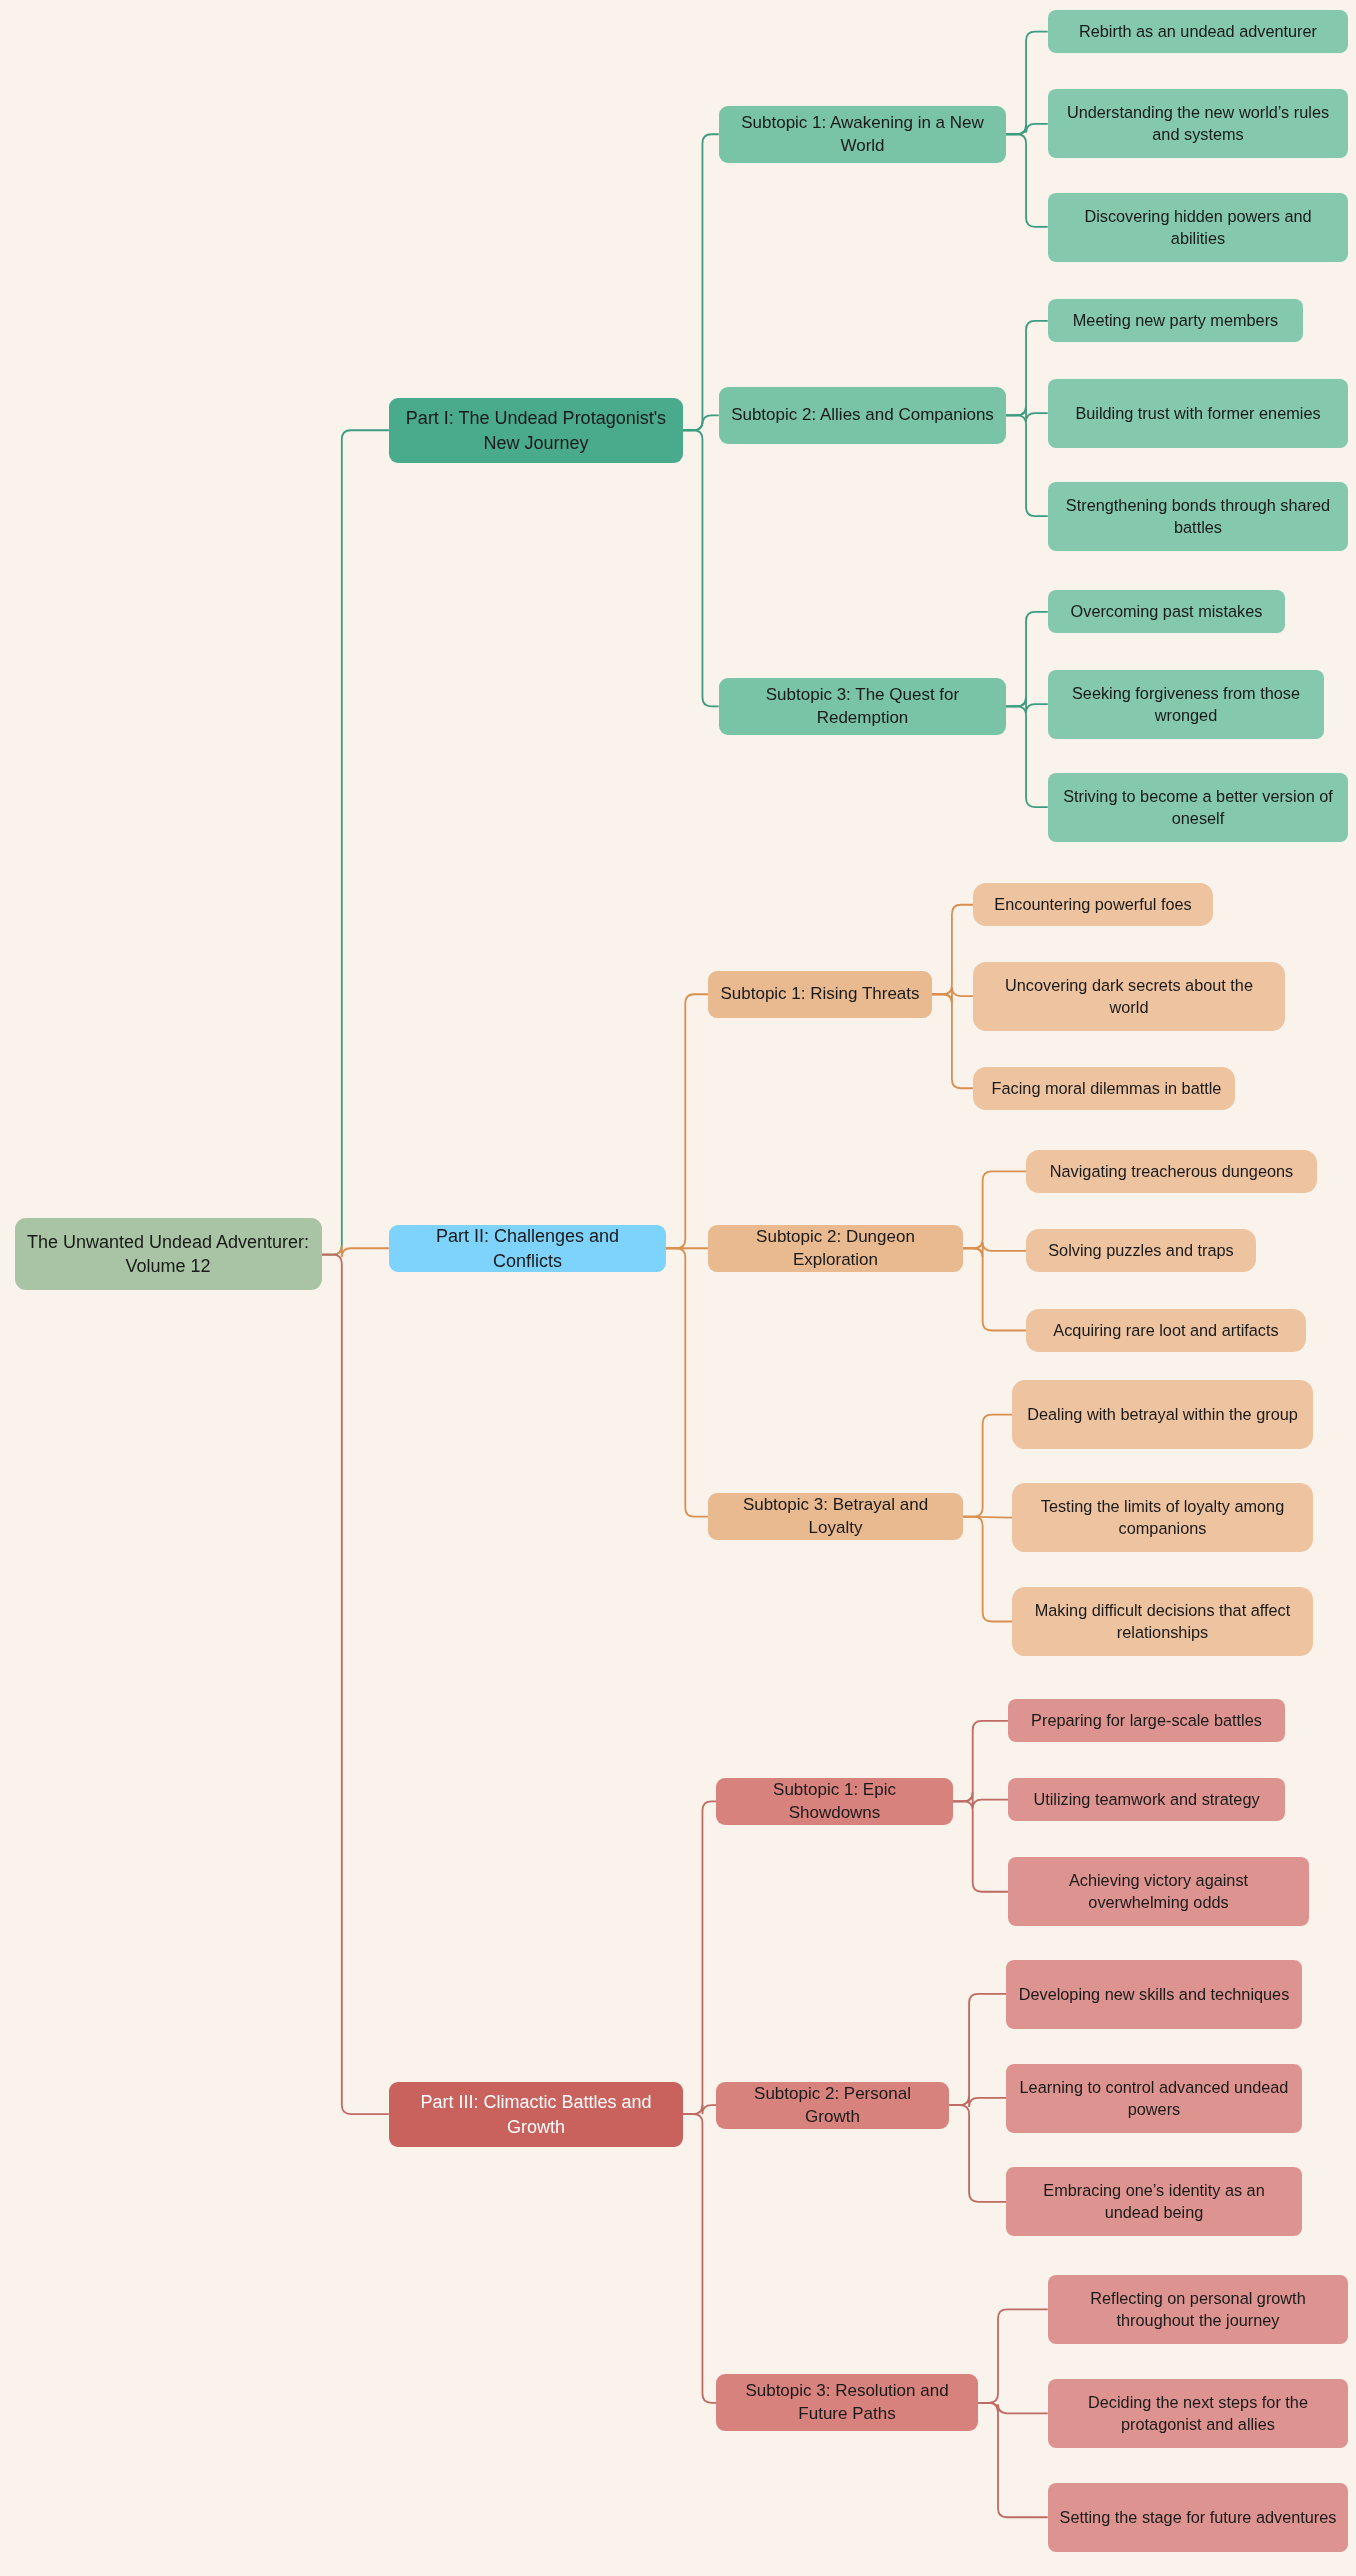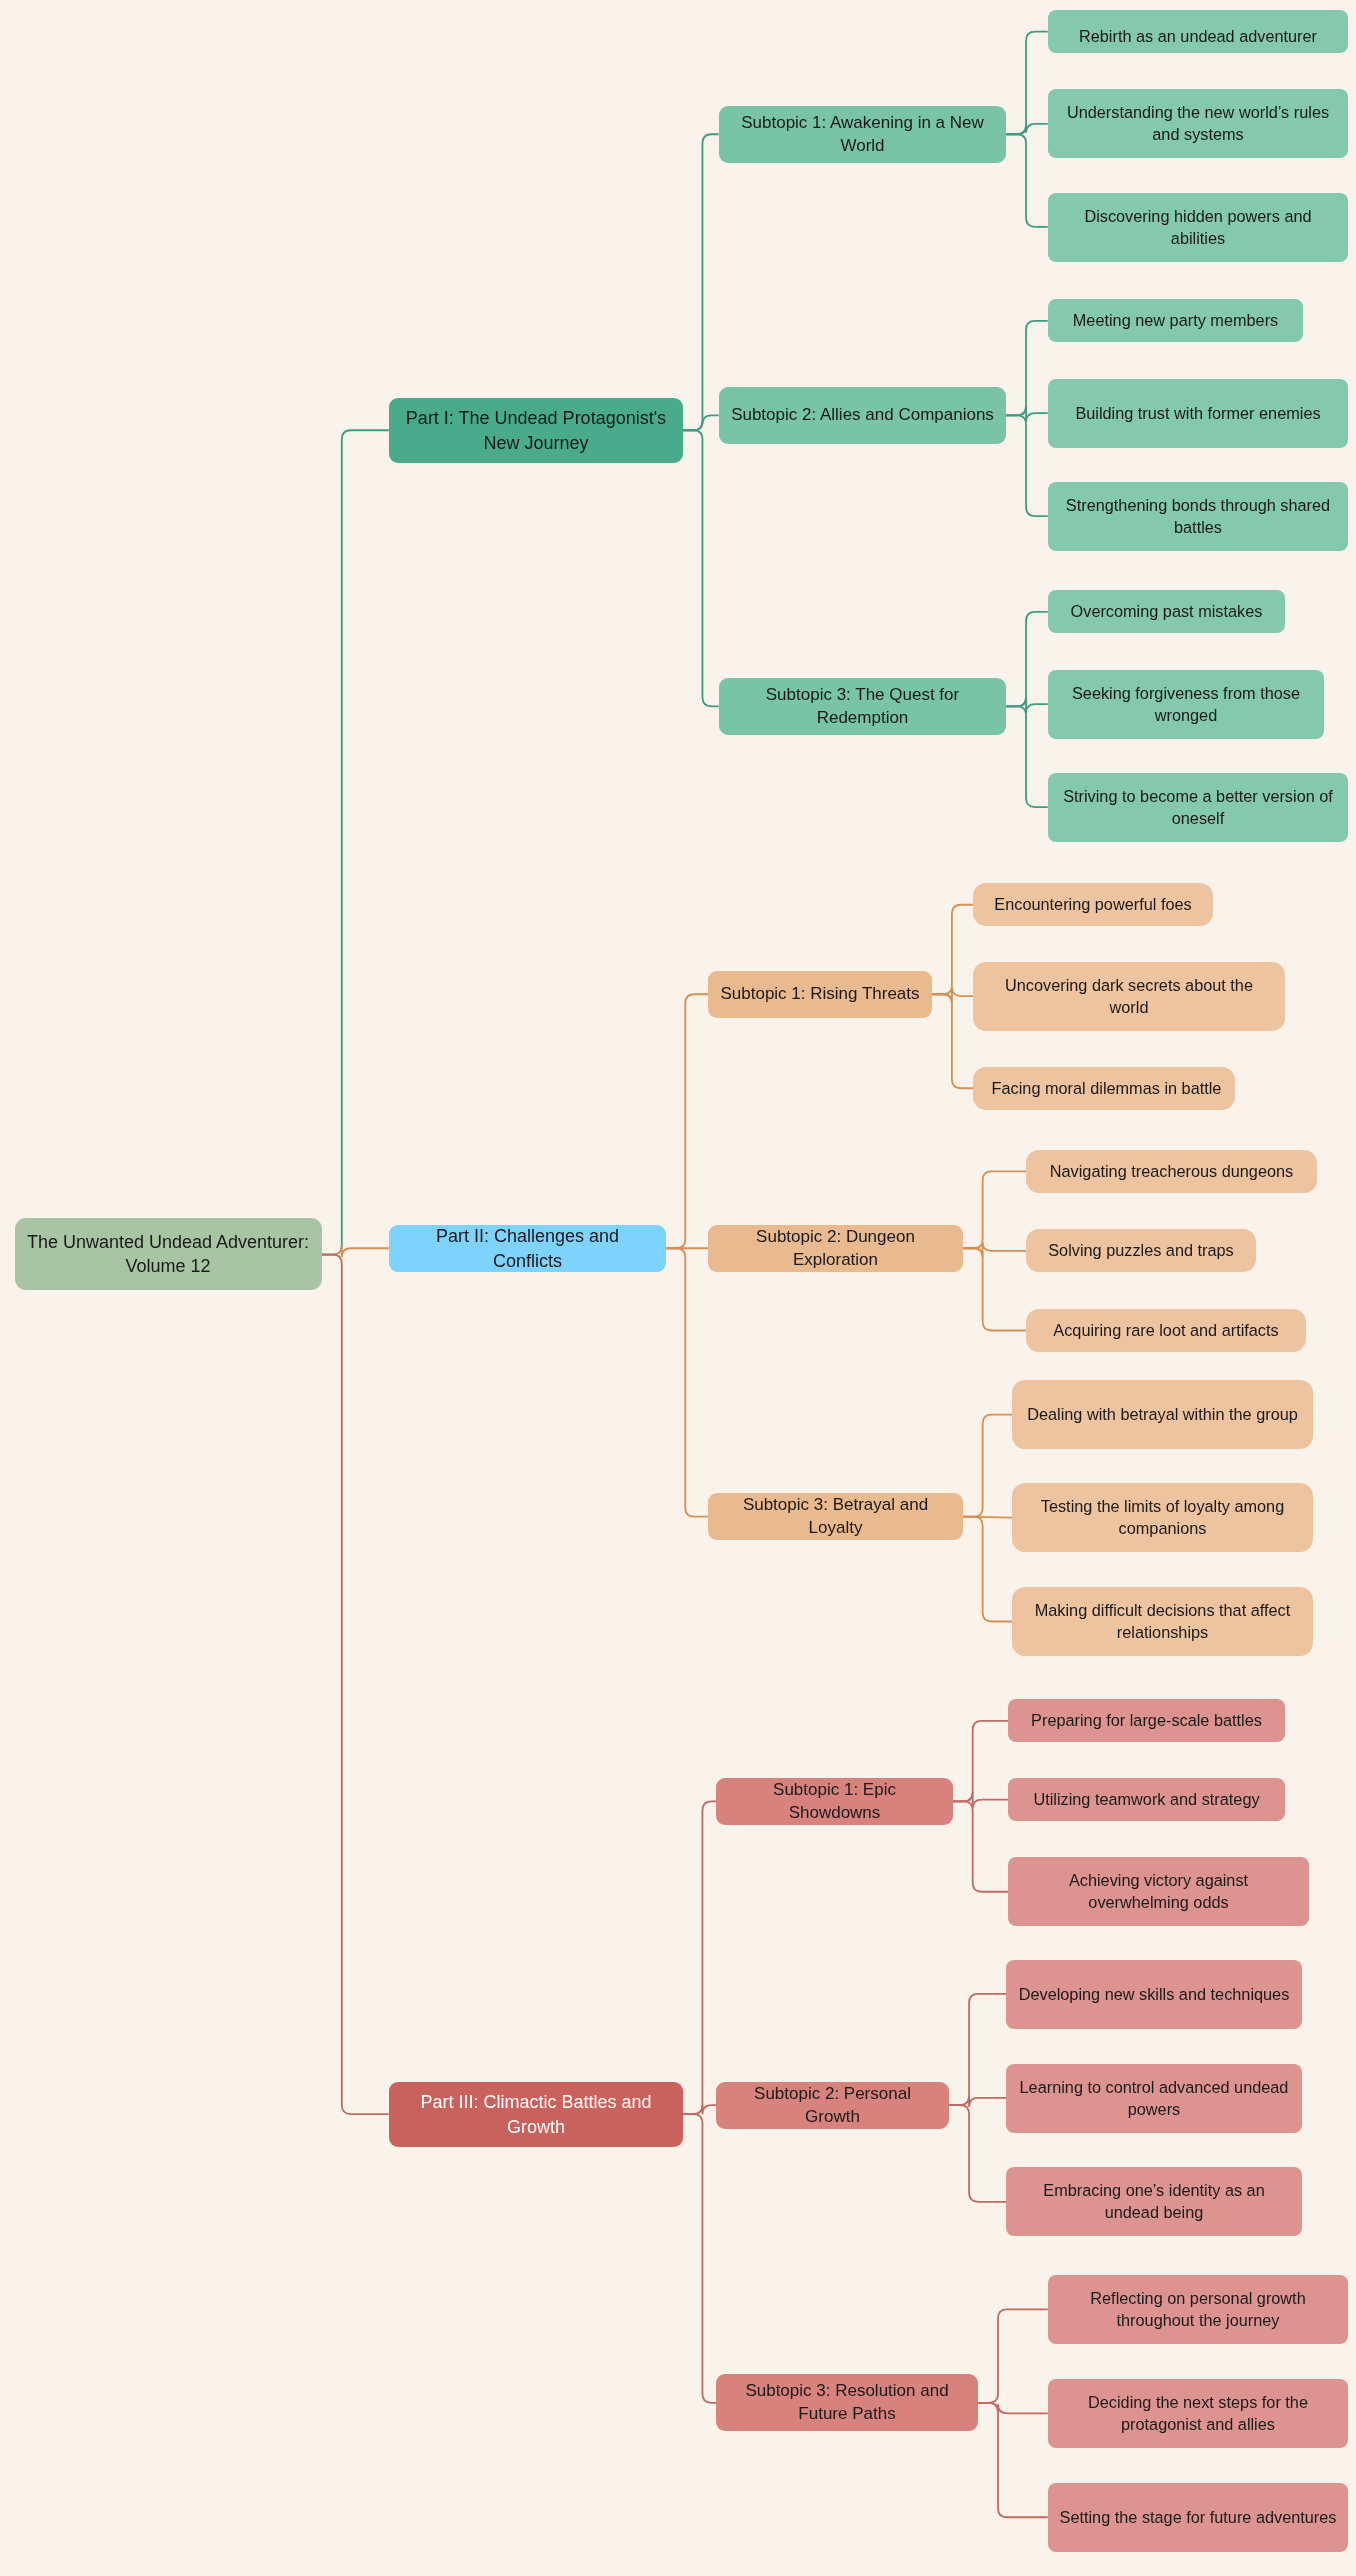--- a/index.html
+++ b/index.html
@@ -76,21 +76,21 @@
       <path d="M 1054 1993 L 1066 1993 Q 1076 1993 1076 2003 L 1076 2083 Q 1076 2093 1086 2093 L 1115 2093" fill="none" stroke="#c06a64" stroke-width="2"></path>
       <path d="M 755 2339 L 767 2339 Q 777 2339 777 2329 L 777 2339 Q 777 2329 787 2329 L 792 2329" fill="none" stroke="#c06a64" stroke-width="2"></path>
       <path d="M 1050 2329 L 1062 2329 Q 1072 2329 1072 2319 L 1072 2216 Q 1072 2206 1082 2206 L 1113 2206" fill="none" stroke="#c06a64" stroke-width="2"></path>
       <path d="M 1050 2329 L 1062 2329 Q 1072 2329 1072 2319 L 1072 2331 Q 1072 2321 1082 2321 L 1113 2321" fill="none" stroke="#c06a64" stroke-width="2"></path>
       <path d="M 1050 2329 L 1062 2329 Q 1072 2329 1072 2339 L 1072 2426 Q 1072 2436 1082 2436 L 1113 2436" fill="none" stroke="#c06a64" stroke-width="2"></path>
       <path d="M 755 2339 L 767 2339 Q 777 2339 777 2349 L 777 2648.5 Q 777 2658.5 787 2658.5 L 792 2658.5" fill="none" stroke="#c06a64" stroke-width="2"></path>
       <path d="M 1082 2658.5 L 1094 2658.5 Q 1104 2658.5 1104 2648.5 L 1104 2565 Q 1104 2555 1114 2555 L 1159 2555" fill="none" stroke="#c06a64" stroke-width="2"></path>
       <path d="M 1082 2658.5 L 1094 2658.5 Q 1104 2658.5 1104 2668.5 L 1104 2660 Q 1104 2670 1114 2670 L 1159 2670" fill="none" stroke="#c06a64" stroke-width="2"></path>
       <path d="M 1082 2658.5 L 1094 2658.5 Q 1104 2658.5 1104 2668.5 L 1104 2775 Q 1104 2785 1114 2785 L 1159 2785" fill="none" stroke="#c06a64" stroke-width="2"></path>
     </svg>
-<div class="node n-l1" style="left: 1048px; top: 10px; width: 300px; height: 43px; align-items: flex-end;">
+<div class="node n-l1" style="left: 1048px; top: 10px; width: 300px; height: 43px;">
       <span>Rebirth as an undead adventurer</span>
     </div>
     <div class="node n-l1" style="left: 1048px; top: 89px; width: 300px; height: 69px;">
       <span>Understanding the new world’s rules and systems</span>
     </div>
     <div class="node n-l1" style="left: 1048px; top: 193px; width: 300px; height: 69px;">
       <span>Discovering hidden powers and abilities</span>
     </div>
     <div class="node n-s1" style="left: 719px; top: 106px; width: 287px; height: 57px;">
       <span>Subtopic 1: Awakening in a New World</span>

